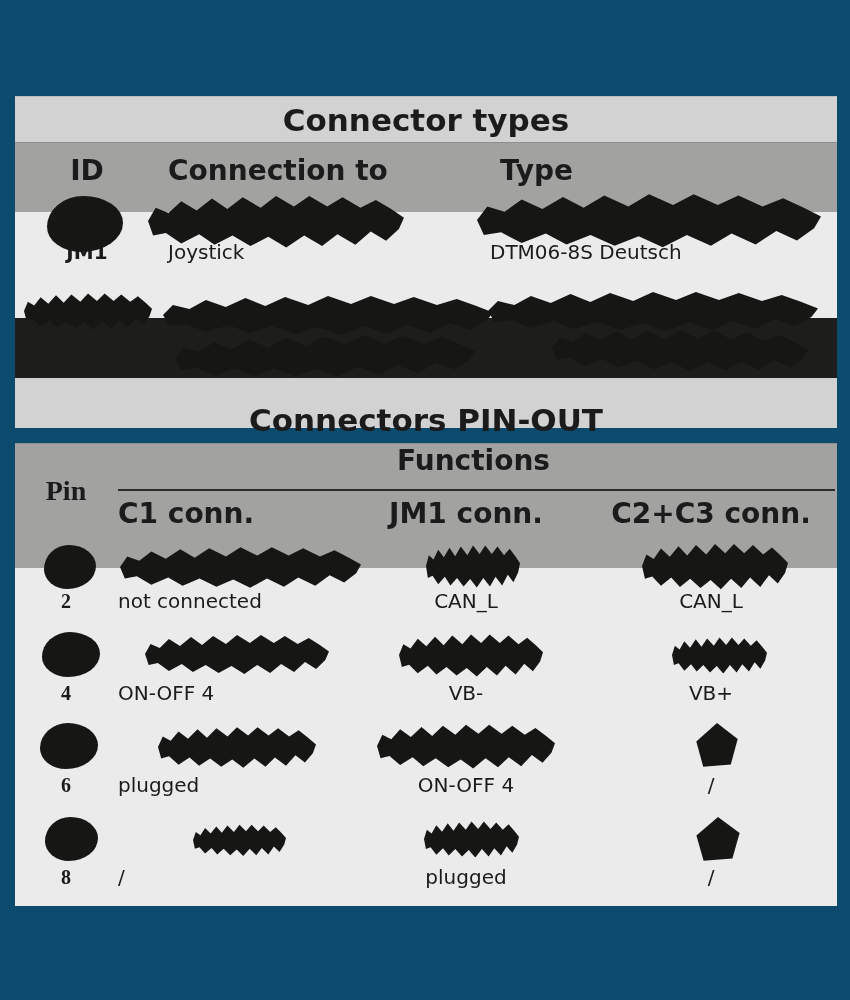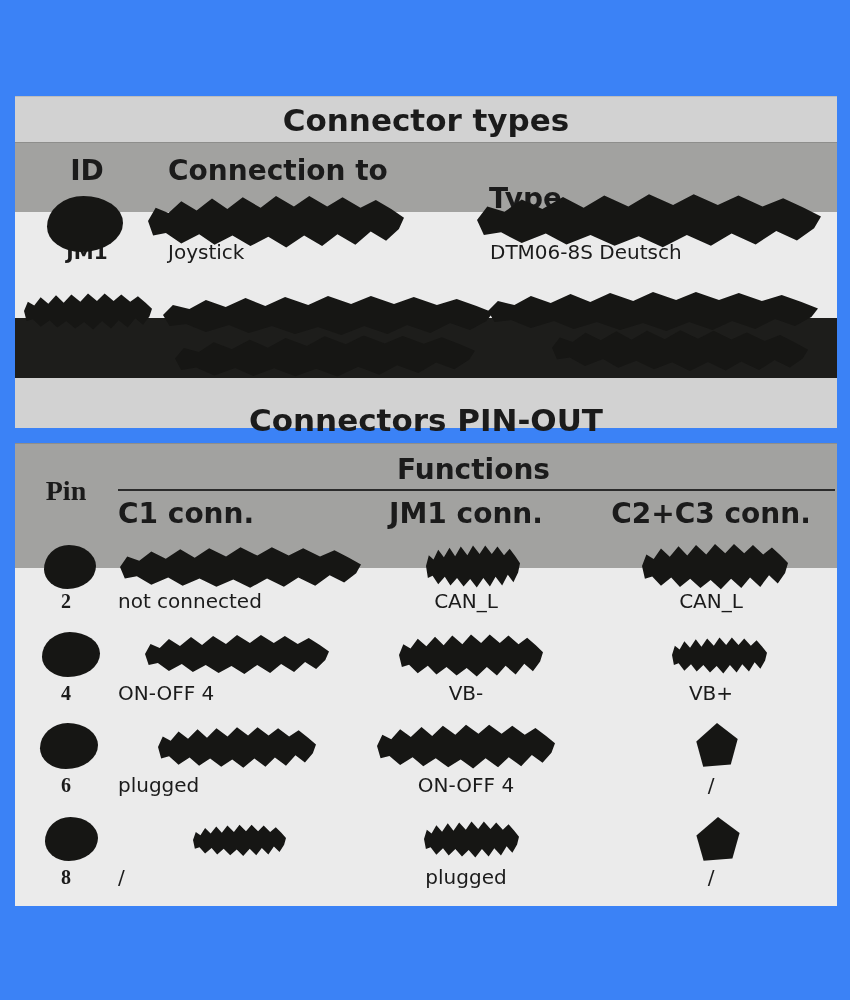--- a/index.html
+++ b/index.html
@@ -1,16 +1,16 @@
 <!DOCTYPE html>
 <html><head>
 <meta charset="utf-8">
 <style>
   html,body{margin:0;padding:0;background:#ffffff;}
-  .sheet{position:relative;width:850px;height:1000px;background:#3b82f6;
+  .sheet{position:relative;width:850px;height:1000px;background:#0c4a6e;
          font-family:"DejaVu Sans","Liberation Sans",sans-serif;overflow:hidden;}
   .band{position:absolute;left:15px;width:822px;}
   
   .t1-title{top:96px;height:46px;background:#d2d2d2;box-shadow:inset 0 1px 0 #bdbdbd;}
   .t1-header{top:142px;height:70px;background:#a2a2a0;box-shadow:inset 0 1px 0 #8e8e8c;}
   .t1-body{top:212px;height:106px;background:#ebebeb;}
   .t1-dark{top:318px;height:60px;background:#1d1d1b;}
   
   .t2-title{top:378px;height:50px;background:#d2d2d2;}
   .t2-header{top:443px;height:125px;background:#a2a2a0;box-shadow:inset 0 1px 0 #8e8e8c;}
@@ -53,39 +53,39 @@
 
 <div class="sheet">
 
   <div class="band t1-title">
     <div class="title-text">Connector types</div>
   </div>
 
   <div class="band t1-header">
     <div class="cell hd c-id" style="top:15px;">ID</div>
     <div class="cell hd c-conn" style="top:15px;">Connection to</div>
-    <div class="cell hd c-type" style="top:15px;left:474px;margin-top:28px;">Type</div>
+    <div class="cell hd c-type" style="top:15px;left:485px;">Type</div>
   </div>
 
   <div class="band t1-body">
 
     <div class="cell data bold c-id" style="top:30px;">JM1</div>
     <div class="cell data c-conn" style="top:30px;text-align:right;">Joystick</div>
     <div class="cell data c-type" style="top:30px;left:475px;">DTM06-8S Deutsch</div>
   </div>
 
   <div class="band t1-dark"></div>
 
   <div class="band t2-title">
     <div class="title-text">Connectors PIN-OUT</div>
   </div>
 
   <div class="band t2-header">
     <div class="cell hd c-pin" style="top:34px;">Pin</div>
-    <div class="cell hd" style="top:13px;left:100px;width:717px;text-align:center;">Functions</div>
+    <div class="cell hd" style="top:4px;left:100px;width:717px;text-align:center;">Functions</div>
     <div class="fn-line"></div>
     <div class="cell hd c-c1" style="top:57px;">C1 conn.</div>
     <div class="cell hd c-jm1" style="top:57px;">JM1 conn.</div>
     <div class="cell hd c-c23" style="top:57px;">C2+C3 conn.</div>
   </div>
 
   <div class="band t2-body">
 
     <div class="cell data bold c-pin" style="top:23px;">2</div>
     <div class="cell data c-c1" style="top:23px;">not connected</div>

